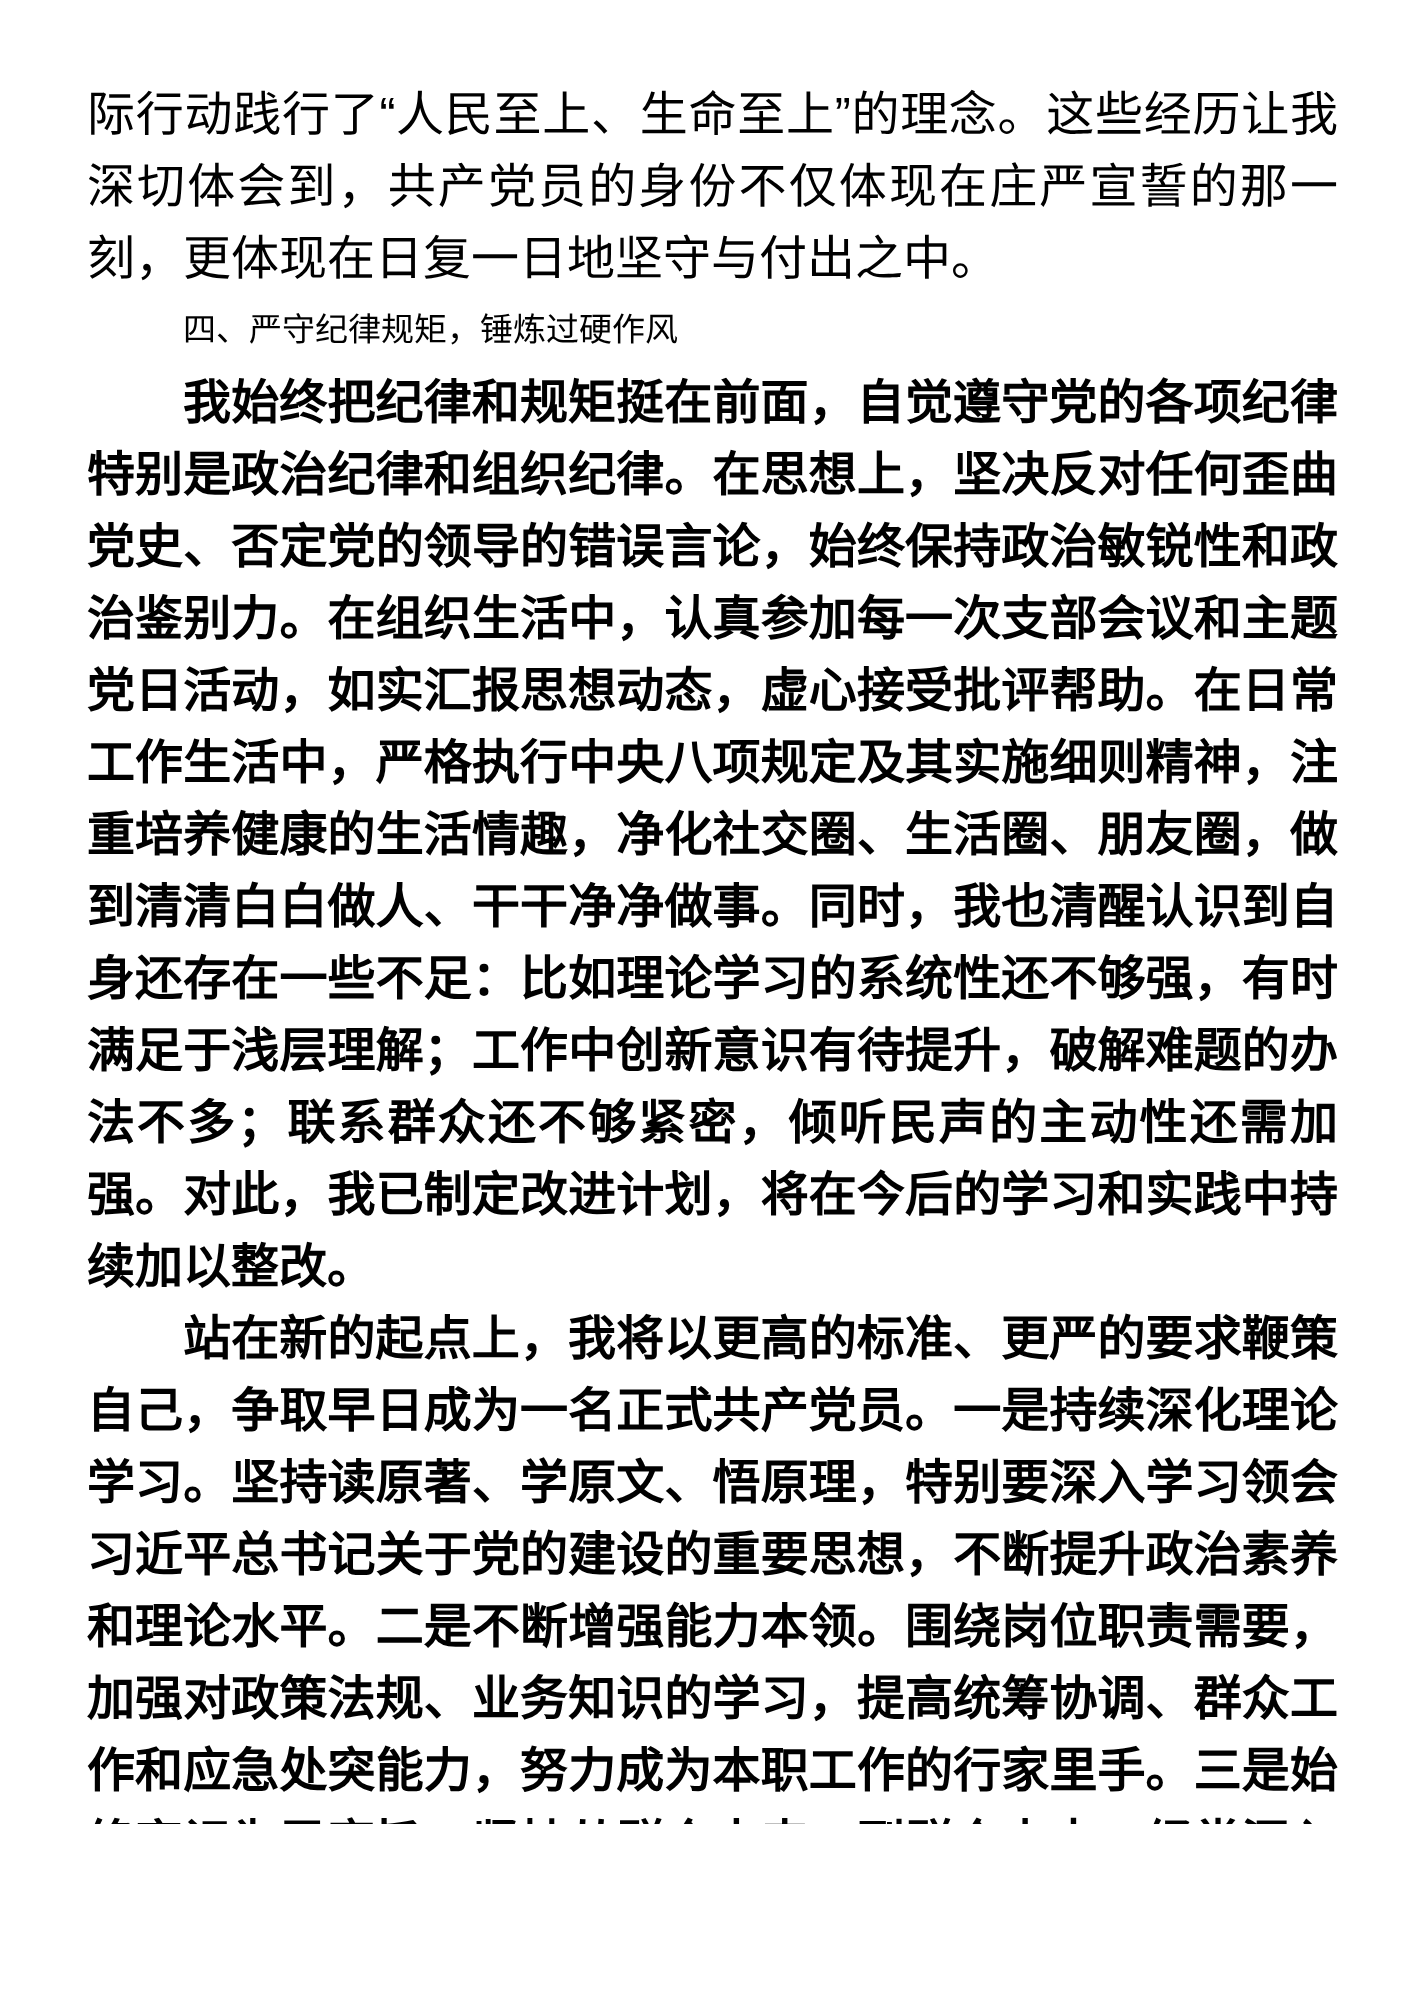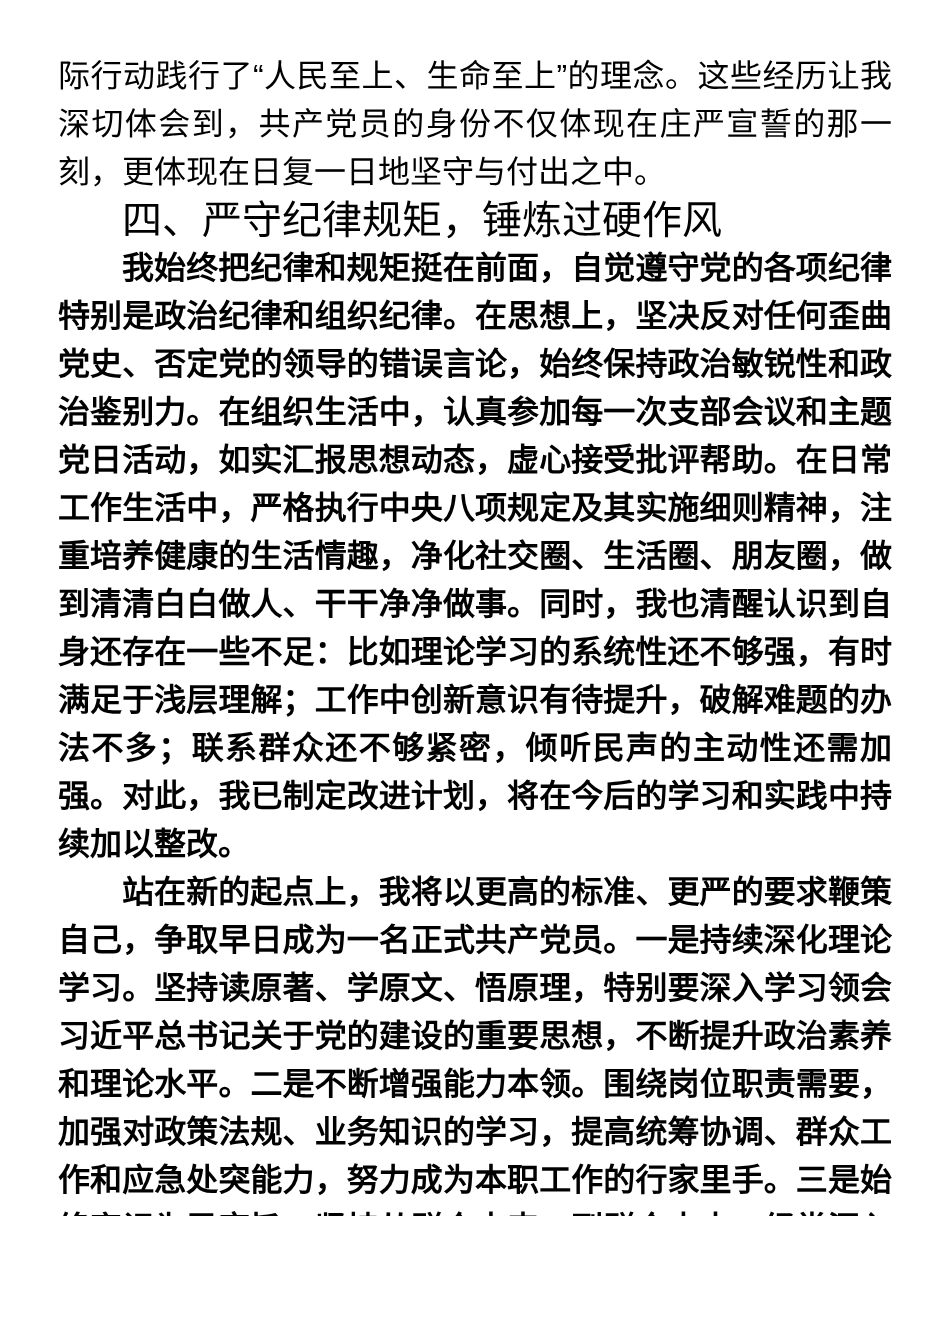--- a/index.html
+++ b/index.html
@@ -52,21 +52,21 @@
 
   
   .para--indent {
     text-indent: 64px;
     font-weight: bold;
   }
 
   
   .heading {
     margin: 0;
-    font-size: 40px;
+    font-size: 22px;
     line-height: 48px;
     font-weight: 400;
     text-indent: 64px;
     text-align: left;
     color: #000000;
   }
 </style>
 </head>
 <body>
 

